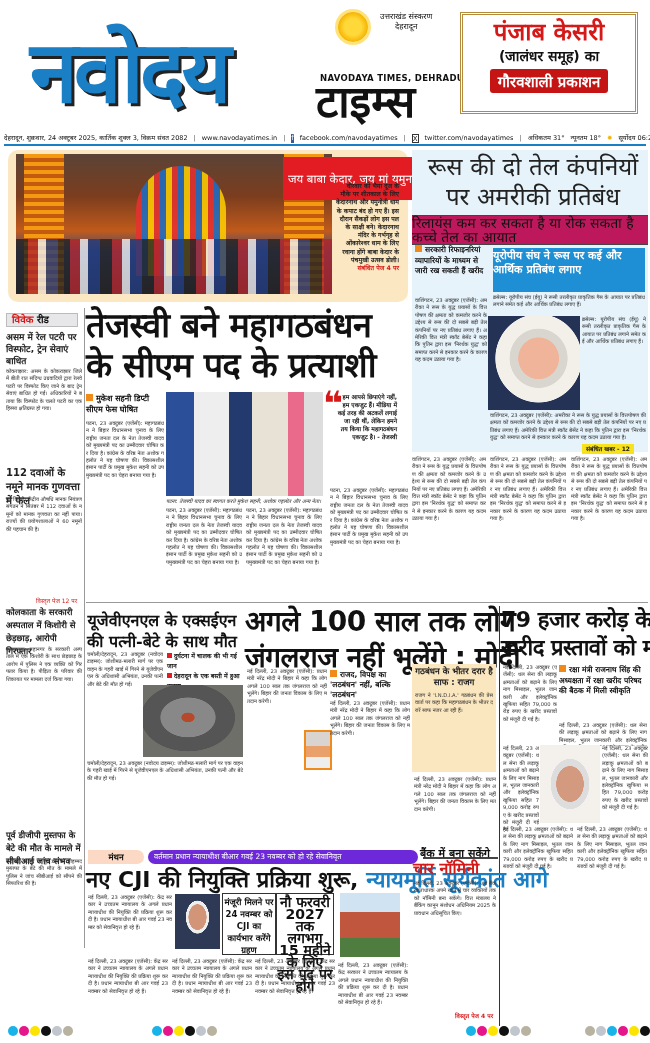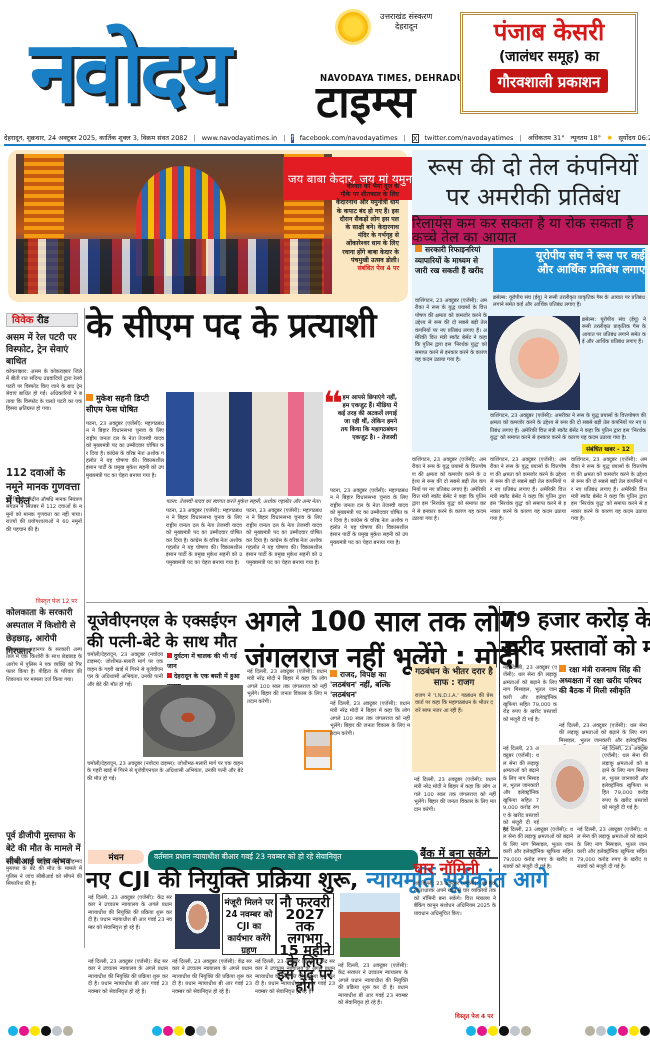--- a/index.html
+++ b/index.html
@@ -25,21 +25,21 @@
   .temple .marigold-l { position:absolute; left:8px; top:0; width:40px; height:100%; background: repeating-linear-gradient(180deg,#f39a12 0 4px,#c35a10 4px 8px); }
   .temple .marigold-r { position:absolute; right:8px; top:0; width:40px; height:100%; background: repeating-linear-gradient(180deg,#f39a12 0 4px,#c35a10 4px 8px); }
   .kedar-title { left: 283px; top: 157px; background: #e31b23; color: #fff; font-size: 11.5px; padding: 14px 5px; white-space: nowrap; }
   .kedar-text { left: 335px; top: 182px; width: 64px; font-size: 6.2px; line-height: 8.2px; text-align: right; font-weight: bold; color: #222; }
   .kedar-ref { color: #d51919; }
   .russia-box { left: 412px; top: 150px; width: 236px; height: 302px; background: #e6f3fb; }
   .russia-h { left: 418px; top: 152px; width: 230px; text-align: center; font-size: 24px; font-weight: normal; line-height: 30px; color: #222; }
   .russia-sub { left: 412px; top: 215px; width: 236px; text-align: left; font-size: 14px; border-top: 1px solid #444; border-bottom: 1px solid #444; background:#be185d; line-height: 14px; }
   .bullet-sq { display:inline-block; width:7px; height:7px; background:#f08a1b; margin-right:3px; }
   .russia-bullet { left: 415px; top: 245px; width: 75px; font-size: 7.5px; line-height: 10.5px; font-weight: bold; }
-  .eu-box { left: 493px; top: 248px; width: 152px; height: 44px; background: #1e8fd5; color: #fff; text-align: right; font-weight: bold; font-size: 11px; line-height: 14px; padding-top: 1px; padding-left: 28px; }
+  .eu-box { left: 493px; top: 248px; width: 152px; height: 44px; background: #1e8fd5; color: #fff; text-align: left; font-weight: bold; font-size: 11px; line-height: 14px; padding-top: 1px; }
   .col-text { font-size: 5.2px; line-height: 7.4px; color: #333; text-align: justify; word-break: break-all; overflow: hidden; }
   .trump { left: 488px; top: 316px; width: 92px; height: 94px; background: radial-gradient(ellipse at 55% 45%, #f0b49a 0 28%, #d9d6cf 29% 40%, #f3f0ea 41% 60%, #243256 61%); }
   .ref-yellow { left: 582px; top: 444px; background: #f7e21c; font-size: 6px; padding: 1px 4px; font-weight: bold; }
   .viveka { left: 6px; top: 313px; width: 72px; height: 14px; background: #e7e7ea; border: 1px solid #bbb; font-size: 10px; font-weight: bold; line-height: 12px; padding-left: 5px; }
   .viveka .red { color: #d51919; }
   .side-h { font-size: 9px; line-height: 12px; font-weight: bold; color: #222; }
   .main-h { left: 86px; top: 305px; width: 310px; font-size: 34px; font-weight: bold; line-height: 40px; color: #111; letter-spacing: -0.5px; white-space: nowrap; }
   .tej-bullet { left: 86px; top: 393px; width: 72px; font-size: 8px; line-height: 11px; font-weight: bold; }
   .tej-photo { left: 166px; top: 392px; width: 157px; height: 104px; background: linear-gradient(90deg,#2b4f98 0 18%,#eee 18% 40%,#233a6e 40% 55%,#e8e1d6 55% 78%,#e96a8b 78% 88%,#ddd 88%); }
   .caption { left: 166px; top: 497px; width: 160px; font-size: 5.2px; color: #333; font-style: italic; }
@@ -54,21 +54,21 @@
   .modi-h { left: 245px; top: 604px; width: 246px; font-size: 28px; font-weight: bold; line-height: 36px; letter-spacing: -0.5px; white-space: nowrap; }
   .modi-bullet { left: 330px; top: 670px; width: 82px; font-size: 7.5px; font-weight: bold; line-height: 10px; }
   .ghat-box { left: 412px; top: 664px; width: 84px; height: 108px; background: #fbe7bf; }
   .ghat-title { left: 414px; top: 666px; width: 80px; text-align: center; font-size: 8.5px; font-weight: bold; line-height: 11px; color: #222; }
   .modi-thumb { left: 304px; top: 730px; width: 28px; height: 40px; background: linear-gradient(180deg,#d9d4cf 0 40%,#e9a06b 40% 70%,#eee 70%); border: 2px solid #f08a1b; }
   .def-h { left: 501px; top: 606px; width: 148px; font-size: 22px; line-height: 28px; font-weight: bold; text-align: center; letter-spacing: -0.5px; white-space: nowrap; }
   .def-bullet { left: 559px; top: 665px; width: 90px; font-size: 7.5px; font-weight: bold; line-height: 10.5px; }
   .rajnath { left: 540px; top: 745px; width: 60px; height: 78px; background: radial-gradient(ellipse at 50% 50%, #d49a80 0 32%, #ddd 33% 45%, #f4f1ed 46%); }
   .manthan-bar { left: 88px; top: 850px; width: 410px; height: 14px; }
   .manthan-label { position:absolute; left:0; top:0; width: 56px; height: 14px; background: #fbd9c4; border-radius: 0 8px 8px 0; font-size: 8.5px; font-weight: bold; text-align: center; line-height: 14px; }
-  .manthan-red { position:absolute; left: 60px; top: 0; width: 270px; height: 20px; background: #0f766e; color:#fff; border-radius: 7px; font-size: 7.5px; line-height: 14px; padding-left: 6px; white-space: nowrap; overflow: hidden; }
+  .manthan-red { position:absolute; left: 60px; top: 0; width: 270px; height: 14px; background: #6d28d9; color:#fff; border-radius: 7px; font-size: 7.5px; line-height: 14px; padding-left: 6px; white-space: nowrap; overflow: hidden; }
   .manthan-line { position:absolute; left: 335px; top: 7px; width: 75px; height: 2px; background: #444; }
   .cji-h { left: 86px; top: 866px; width: 415px; font-size: 22px; line-height: 28px; font-weight: bold; white-space: nowrap; }
   .cji-h .blue { color: #1a7fc4; }
   .cji-photo { left: 175px; top: 894px; width: 45px; height: 55px; background: radial-gradient(ellipse at 50% 42%, #d39577 0 28%, #eee 29% 36%, #2e3a55 37%); }
   .cji-box { left: 222px; top: 893px; width: 54px; height: 62px; border: 1px solid #333; font-size: 8.5px; line-height: 12px; text-align: center; font-weight: bold; padding-top: 2px; }
   .cji-box2 { left: 276px; top: 893px; width: 58px; height: 62px; border: 1px solid #333; font-size: 14px; line-height: 12px; text-align: center; font-weight: bold; padding-top: 2px; }
   .court { left: 340px; top: 893px; width: 60px; height: 64px; background: linear-gradient(180deg,#cfe3f3 0 30%,#c0563e 30% 70%,#4f7c3f 70%); }
   .bank-h { left: 413px; top: 847px; width: 84px; text-align: center; font-size: 11px; line-height: 14px; font-weight: bold; }
   .bank-sub { left: 413px; top: 862px; width: 84px; text-align: left; font-size: 16px; line-height: 14px; font-weight: bold; color: #d51919; }
   .reg { width: 10px; height: 10px; border-radius: 50%; display: inline-block; margin-right: 1px; }
@@ -146,20 +146,21 @@
 <div class="abs side-h" style="left:6px;top:466px;width:76px;font-size:10px;line-height:14px;">112 दवाओं के नमूने मानक गुणवत्ता में फेल</div>
 <div class="abs col-text" style="left:6px;top:496px;width:76px;height:98px;">नई दिल्ली: केंद्रीय औषधि मानक नियंत्रण संगठन ने सितंबर में 112 दवाओं के नमूनों को मानक गुणवत्ता का नहीं पाया। राज्यों की प्रयोगशालाओं ने 60 नमूनों की पहचान की है।</div>
 <div class="abs" style="left:36px;top:597px;font-size:6px;color:#d51919;">विस्तृत पेज 12 पर</div>
 <div class="abs side-h" style="left:6px;top:606px;width:76px;font-size:8.5px;line-height:13px;">कोलकाता के सरकारी अस्पताल में किशोरी से छेड़छाड़, आरोपी गिरफ्तार</div>
 <div class="abs col-text" style="left:6px;top:646px;width:76px;height:180px;">कोलकाता: महानगर के सरकारी अस्पताल में एक किशोरी के साथ छेड़छाड़ के आरोप में पुलिस ने एक व्यक्ति को गिरफ्तार किया है। पीड़िता के परिवार की शिकायत पर मामला दर्ज किया गया।</div>
 <div class="abs side-h" style="left:6px;top:829px;width:76px;font-size:8.5px;line-height:13px;">पूर्व डीजीपी मुस्तफा के बेटे की मौत के मामले में सीबीआई जांच संभव</div>
 <div class="abs col-text" style="left:6px;top:858px;width:76px;height:86px;">चंडीगढ़: पंजाब के पूर्व डीजीपी मोहम्मद मुस्तफा के बेटे की मौत के मामले में पुलिस ने जांच सीबीआई को सौंपने की सिफारिश की है।</div>
 <div class="abs vr" style="left:84px;top:308px;height:640px;"></div>
 
 <div class="abs main-h">
+  <div>तेजस्वी बने महागठबंधन</div>
   <div>के सीएम पद के प्रत्याशी</div>
 </div>
 <div class="abs tej-bullet"><span class="bullet-sq"></span><span>मुकेश सहनी डिप्टी सीएम फेस घोषित</span></div>
 <div class="abs col-text" style="left:86px;top:420px;width:78px;height:178px;">पटना, 23 अक्टूबर (एजेंसी): महागठबंधन ने बिहार विधानसभा चुनाव के लिए राष्ट्रीय जनता दल के नेता तेजस्वी यादव को मुख्यमंत्री पद का उम्मीदवार घोषित कर दिया है। कांग्रेस के वरिष्ठ नेता अशोक गहलोत ने यह घोषणा की। विकासशील इंसान पार्टी के प्रमुख मुकेश सहनी को उपमुख्यमंत्री पद का चेहरा बनाया गया है।</div>
 <div class="abs tej-photo"></div>
 <div class="abs caption">पटना: तेजस्वी यादव का स्वागत करते मुकेश सहनी, अशोक गहलोत और अन्य नेता।</div>
 <div class="abs quote-mark">❝</div>
 <div class="abs quote-text">हम आपसे छिपाएंगे नहीं, हम एकजुट हैं। मीडिया में कई तरह की अटकलें लगाई जा रही थीं, लेकिन हमने तय किया कि महागठबंधन एकजुट है। - तेजस्वी</div>
 <div class="abs col-text" style="left:166px;top:507px;width:76px;height:92px;">पटना, 23 अक्टूबर (एजेंसी): महागठबंधन ने बिहार विधानसभा चुनाव के लिए राष्ट्रीय जनता दल के नेता तेजस्वी यादव को मुख्यमंत्री पद का उम्मीदवार घोषित कर दिया है। कांग्रेस के वरिष्ठ नेता अशोक गहलोत ने यह घोषणा की। विकासशील इंसान पार्टी के प्रमुख मुकेश सहनी को उपमुख्यमंत्री पद का चेहरा बनाया गया है।</div>
 <div class="abs col-text" style="left:246px;top:507px;width:76px;height:92px;">पटना, 23 अक्टूबर (एजेंसी): महागठबंधन ने बिहार विधानसभा चुनाव के लिए राष्ट्रीय जनता दल के नेता तेजस्वी यादव को मुख्यमंत्री पद का उम्मीदवार घोषित कर दिया है। कांग्रेस के वरिष्ठ नेता अशोक गहलोत ने यह घोषणा की। विकासशील इंसान पार्टी के प्रमुख मुकेश सहनी को उपमुख्यमंत्री पद का चेहरा बनाया गया है।</div>

